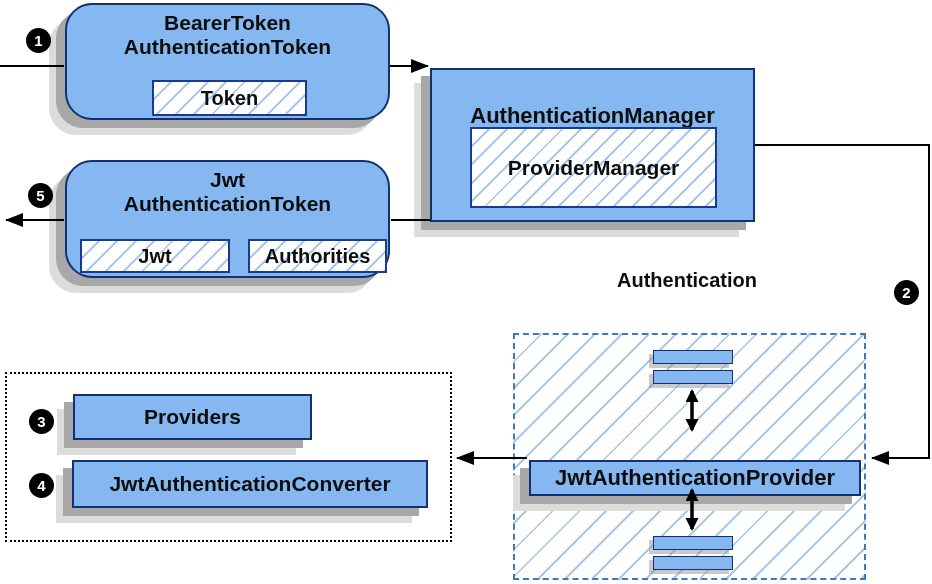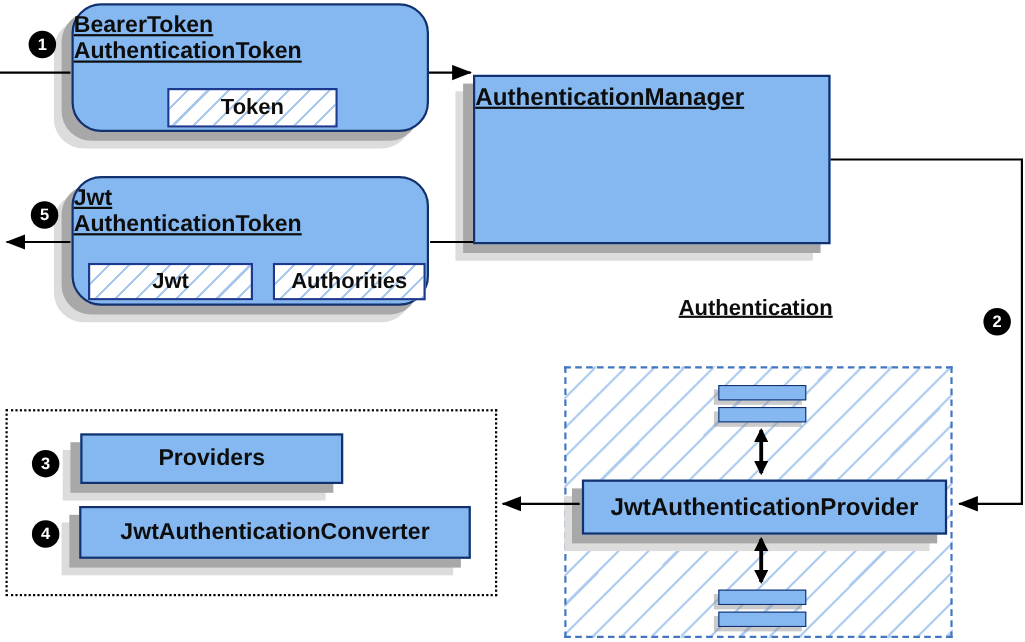--- a/index.html
+++ b/index.html
@@ -23,22 +23,22 @@
   .wires{position:absolute;left:0;top:0;width:932px;height:584px;z-index:6;pointer-events:none;}
   .wires line,.wires polyline{stroke:var(--arrow);fill:none;}
   .thin{stroke-width:2;}
   .thick{stroke-width:3.5;}
   .node{
     position:absolute;background:var(--node_fill);border:2px solid var(--node_border);
     box-shadow:-9px 8px 0 var(--shadow_dark),-16px 15px 0 var(--shadow_light);
     font-weight:bold;z-index:3;
   }
   .rounded{border-radius:27px;}
-  .title{font-size:21px;line-height:24px;padding-top:6px;font-weight:bold;text-decoration:underline;}
-  .title.single{padding-top:6px;font-size:22px;}
+  .title{text-align:center;font-size:21px;line-height:24px;padding-top:6px;font-weight:bold;}
+  .title.single{padding-top:34px;font-size:22px;}
   .chip{
     position:absolute;border:2px solid #1b3a8f;
     background:repeating-linear-gradient(135deg,transparent 0 11px,var(--hatch_line) 11px 13px) #fff;
     display:flex;align-items:center;justify-content:center;
     font-size:20px;font-weight:bold;color:var(--text);
   }
   .providers-container{
     position:absolute;left:513px;top:333px;width:353px;height:247px;
     border:2px dashed var(--providers_border);
     background:repeating-linear-gradient(135deg,transparent 0 17px,var(--hatch_line) 17px 19px) #fff;
@@ -48,21 +48,21 @@
     position:absolute;left:138px;width:80px;height:14px;
     background:var(--node_fill);border:1.5px solid var(--node_border);
     box-shadow:-4px 4px 0 rgba(150,150,150,.5);
   }
   .dotted-container{
     position:absolute;left:5px;top:372px;width:447px;height:170px;
     border:2.5px dotted #000;background:#fff;z-index:1;
   }
   .label-2line{
     position:absolute;text-align:center;font-weight:bold;
-    font-size:20px;line-height:24px;z-index:2;text-decoration:underline;
+    font-size:20px;line-height:24px;z-index:2;
   }
   .badge{
     position:absolute;width:25px;height:25px;border-radius:50%;
     background:var(--badge_bg);color:var(--badge_text);
     display:flex;align-items:center;justify-content:center;
     font-size:15px;font-weight:bold;z-index:4;
   }
   .flexcenter{display:flex;align-items:center;justify-content:center;}
 </style>
 </head>
@@ -98,20 +98,21 @@
   <div class="node rounded" style="left:65px;top:3px;width:325px;height:117px">
     <div class="title">
       <div>BearerToken</div>
       <div>AuthenticationToken</div>
     </div>
     <div class="chip" style="left:85px;top:75px;width:155px;height:36px">Token</div>
   </div>
 
   <div class="node" style="left:430px;top:68px;width:325px;height:154px">
     <div class="title single">AuthenticationManager</div>
+    <div class="chip" style="left:38px;top:57px;width:247px;height:81px;font-size:21px">ProviderManager</div>
   </div>
 
   <div class="node rounded" style="left:65px;top:160px;width:325px;height:118px">
     <div class="title">
       <div>Jwt</div>
       <div>AuthenticationToken</div>
     </div>
     <div class="chip" style="left:13px;top:77px;width:150px;height:34px">Jwt</div>
     <div class="chip" style="left:181px;top:77px;width:139px;height:34px">Authorities</div>
   </div>
@@ -120,21 +121,21 @@
     <div>Authentication</div>
   </div>
 
   <div class="providers-container">
     <div class="bar" style="top:15px"></div>
     <div class="bar" style="top:35px"></div>
     <div class="bar" style="top:201px"></div>
     <div class="bar" style="top:221px"></div>
   </div>
 
-  <div class="node flexcenter" style="left:529px;top:436px;width:332px;height:50px;font-size:22px;z-index:3">JwtAuthenticationProvider</div>
+  <div class="node flexcenter" style="left:529px;top:460px;width:332px;height:36px;font-size:22px;z-index:3">JwtAuthenticationProvider</div>
 
   <div class="dotted-container"></div>
 
   <div class="node flexcenter" style="left:73px;top:394px;width:239px;height:46px;font-size:21px">Providers</div>
 
   <div class="node flexcenter" style="left:72px;top:460px;width:356px;height:48px;font-size:21px">JwtAuthenticationConverter</div>
 
 </div>
 
 </body></html>

